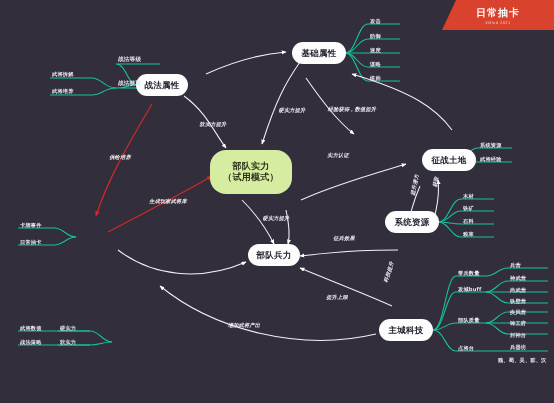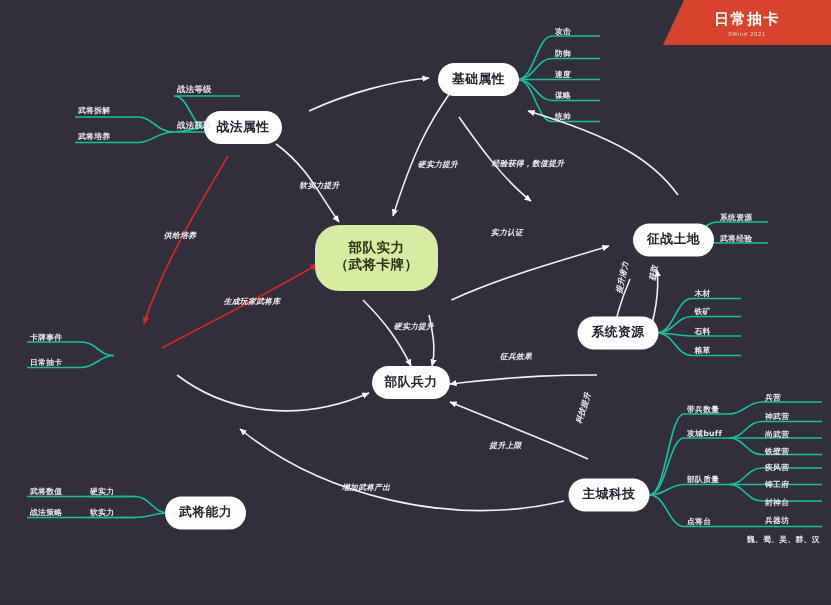--- a/index.html
+++ b/index.html
@@ -127,36 +127,35 @@
       <path d="M206,74 C232,62 262,54 286,52"></path>
     </g>
 
     <g fill="none" stroke="#d42828" stroke-width="1.15" marker-end="url(#arwr)">
       <path d="M152,104 C132,138 108,178 96,216"></path>
       <path d="M108,232 C138,216 178,196 212,176"></path>
     </g>
   </svg>
 
   <div class="node center" style="left:210px;top:150px;width:82px;height:44px;">部队实力
-（武将卡牌）</div>
+（试用模式）</div>
 
   <div class="node" style="left:136px;top:74px;width:52px;height:22px;">战法属性</div>
 
   <div class="node" style="left:292px;top:42px;width:54px;height:22px;">基础属性</div>
 
   <div class="node" style="left:422px;top:149px;width:54px;height:22px;">征战土地</div>
 
   <div class="node" style="left:385px;top:211px;width:54px;height:22px;">系统资源</div>
 
   <div class="node" style="left:379px;top:319px;width:54px;height:22px;">主城科技</div>
 
   <div class="node" style="left:248px;top:244px;width:52px;height:22px;">部队兵力</div>
 
 
-  <div class="node" style="left:110px;top:331px;width:54px;height:22px;">武将能力</div>
 
   <div class="leaf mid" style="left:118px;top:60px;">战法等级</div>
   <div class="leaf mid" style="left:118px;top:84px;">战法获取</div>
   <div class="leaf" style="left:52px;top:74px;">武将拆解</div>
   <div class="leaf" style="left:52px;top:91px;">武将培养</div>
 
   <div class="leaf" style="left:370px;top:21px;">攻击</div>
   <div class="leaf" style="left:370px;top:36px;">防御</div>
   <div class="leaf" style="left:370px;top:50px;">速度</div>
   <div class="leaf" style="left:370px;top:64px;">谋略</div>

